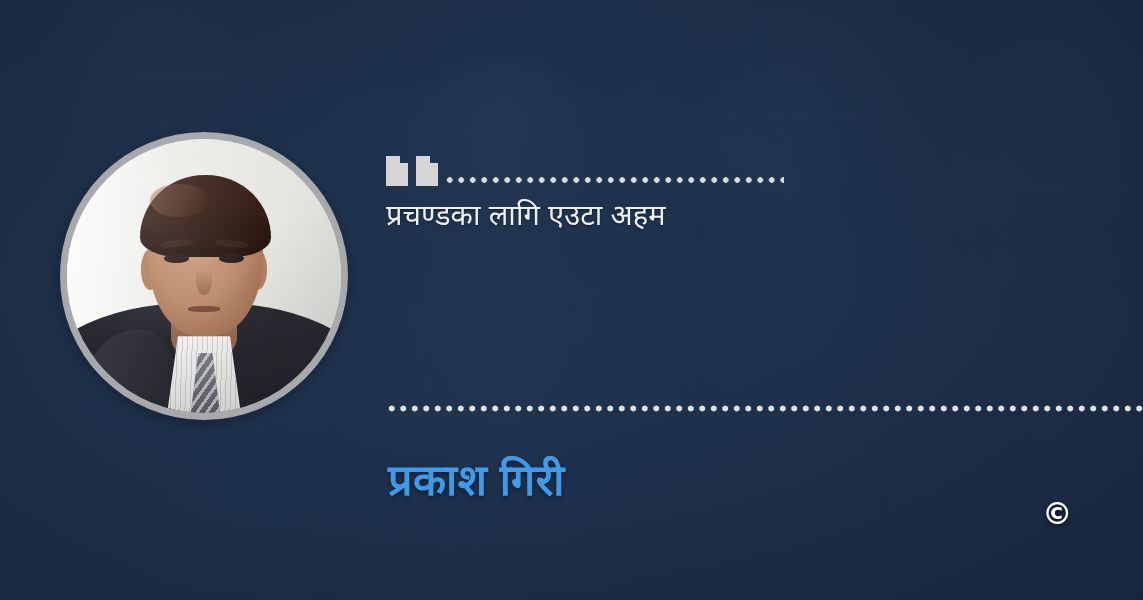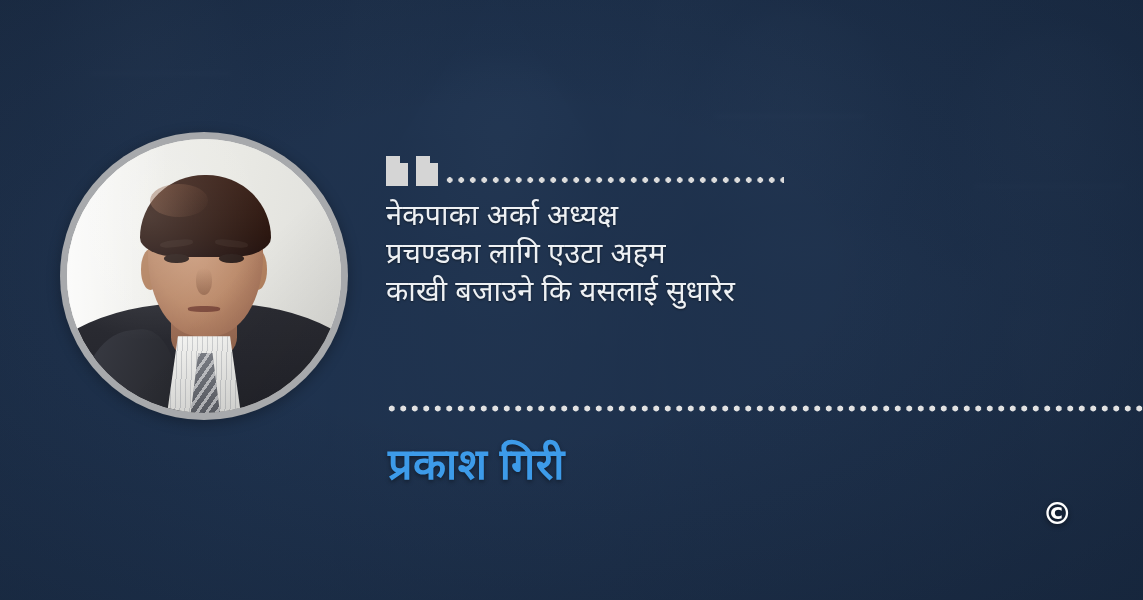--- a/index.html
+++ b/index.html
@@ -335,21 +335,21 @@
     height: 9px;
     background-image: radial-gradient(circle, #e2e2e2 2.8px, rgba(0,0,0,0) 3.2px);
     background-size: 11.5px 9px;
     background-repeat: repeat-x;
     background-position: left center;
   }
 
   .author {
     position: absolute;
     left: 388px;
-    top: 436px;
+    top: 452px;
     font-family: "Liberation Sans", "DejaVu Sans", sans-serif;
     font-size: 43px;
     line-height: 56px;
     font-weight: 700;
     color: #3d9be9;
     letter-spacing: 0.5px;
     text-shadow: 0 2px 4px rgba(0,0,0,0.40);
   }
 
   
@@ -425,23 +425,21 @@
   <div class="quote-block">
     <div class="quote-head">
       <svg class="quote-mark" width="52" height="30" viewBox="0 0 52 30" aria-hidden="true">
         <path d="M0 0 H14 V7 H22 V30 H0 Z" fill="#d5d5d5"></path>
         <path d="M30 0 H44 V7 H52 V30 H30 Z" fill="#d5d5d5"></path>
       </svg>
       <div class="dots-top"></div>
     </div>
 
     <div class="quote-lines">
-      <span class="q-line">नेकपाका अर्का अध्यक्ष</span>
       <span class="q-line">प्रचण्डका लागि एउटा अहम</span>
-      <span class="q-line">काखी बजाउने कि यसलाई सुधारेर</span>
     </div>
   </div>
 
   <div class="dots-bottom"></div>
 
   <div class="author">प्रकाश गिरी</div>
 
   <div class="watermark">
     <span class="wm-c">©</span>
   </div>

